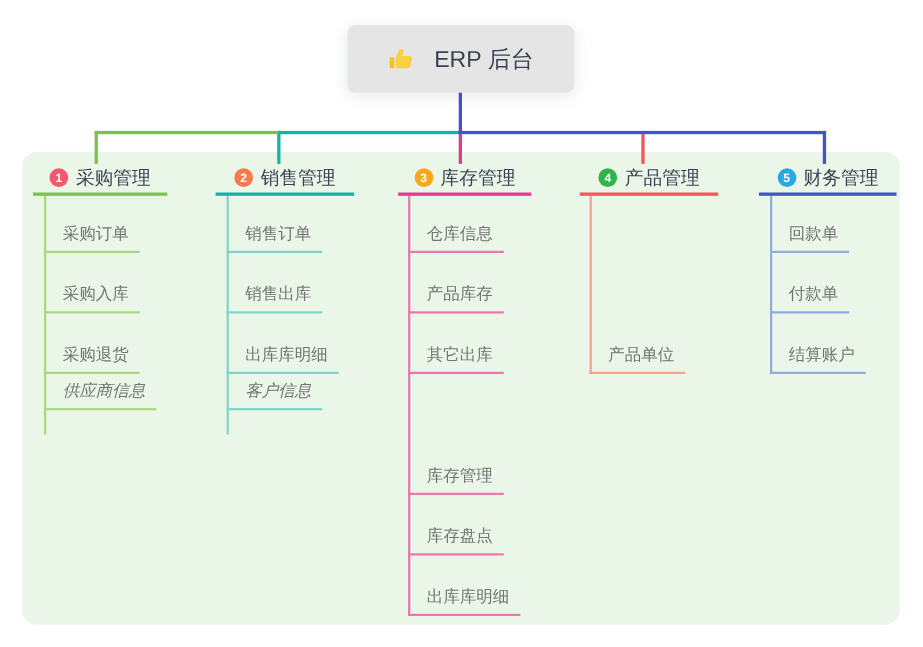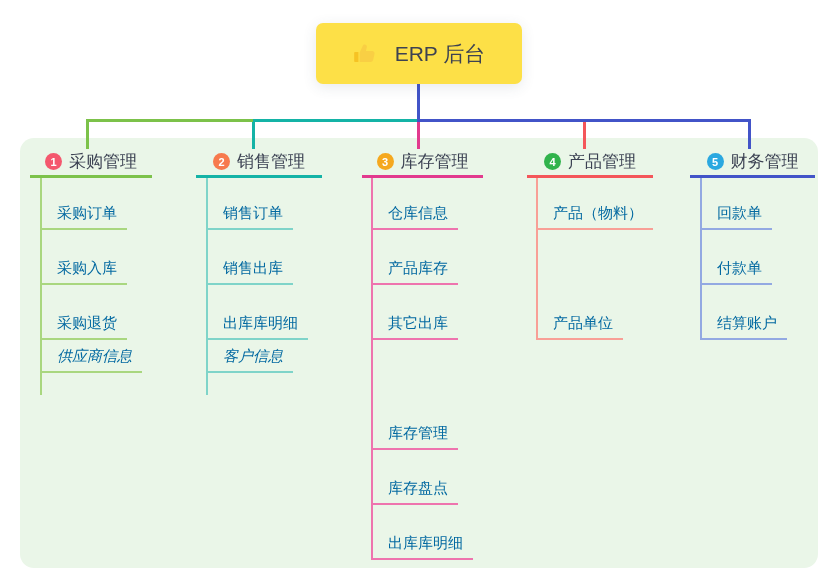--- a/index.html
+++ b/index.html
@@ -7,21 +7,21 @@
     position:relative;width:839px;height:588px;background:#ffffff;overflow:hidden;
     font-family:"Liberation Sans","DejaVu Sans",sans-serif;color:#3c4150;
   }
   .panel{
     position:absolute;left:20px;top:138px;width:798px;height:430px;
     background:#eaf6e8;border-radius:14px;
   }
   
   .root-card{
     position:absolute;left:316px;top:23px;width:206px;height:61px;
-    background:#fde047;border-radius:7px;
+    background:#e5e5e5;border-radius:7px;
     box-shadow:0 3px 14px rgba(60,70,90,0.12);
     display:flex;align-items:center;justify-content:center;gap:18px;
     font-size:21px;font-weight:500;color:#3d4252;
   }
   .thumb-icon{width:24px;height:24px;display:inline-block;}
   
   .line{position:absolute;background:#000;}
   .root-drop{left:417px;top:84px;width:3px;height:37px;}
   .bus{top:119px;height:3px;}
   .bus-green{left:86px;width:170px;}
@@ -38,21 +38,21 @@
     font-size:17px;font-weight:500;color:#3b4152;box-sizing:content-box;
   }
   .badge{
     width:17px;height:17px;border-radius:50%;background:var(--badge);
     color:#ffffff;font-size:11px;font-weight:bold;
     display:flex;align-items:center;justify-content:center;flex:0 0 auto;
   }
   .vline{position:absolute;top:178px;width:2px;background:var(--child-line);}
   .child{
     position:absolute;white-space:nowrap;
-    font-size:15px;line-height:20px;color:#0369a1;
+    font-size:15px;line-height:20px;color:#737373;
     padding:0 10px 5px 17px;
     border-bottom:2px solid var(--child-line);
   }
   
   #b0 .label-row{left:30px;width:122px;}  #b0 .drop{left:86px;}  #b0 .vline{left:40px;height:217px;}  #b0 .child{left:40px;}
   #b1 .label-row{left:196px;width:126px;} #b1 .drop{left:252px;} #b1 .vline{left:206px;height:217px;} #b1 .child{left:206px;}
   #b2 .label-row{left:362px;width:121px;} #b2 .drop{left:417px;top:121px;height:28px;} #b2 .vline{left:371px;height:382px;} #b2 .child{left:371px;}
   #b3 .label-row{left:527px;width:126px;} #b3 .drop{left:583px;top:121px;height:28px;} #b3 .vline{left:536px;height:162px;} #b3 .child{left:536px;}
   #b4 .label-row{left:690px;width:125px;} #b4 .drop{left:748px;} #b4 .vline{left:700px;height:162px;} #b4 .child{left:700px;}
   .r0{top:203px;} .r1{top:258px;} .r2{top:313px;} .r3{top:346px;font-style:italic;}
@@ -106,21 +106,20 @@
     <div class="child r5">库存盘点</div>
   </div>
 
   <div class="branch" id="b3" style="--line: #f4565a; --child-line: #f89f96; --badge: #31b34c;">
     <div class="drop"></div>
     <div class="vline"></div>
     <div class="label-row">
       <span class="badge">4</span>
       <span>产品管理</span>
     </div>
-    <div class="child r0">产品（物料）</div>
     <div class="child r2">产品单位</div>
   </div>
 
   <div class="branch" id="b4" style="--line: #4254c8; --child-line: #93a9e2; --badge: #2ba8e0;">
     <div class="drop"></div>
     <div class="vline"></div>
     <div class="label-row">
       <span class="badge">5</span>
       <span>财务管理</span>
     </div>

